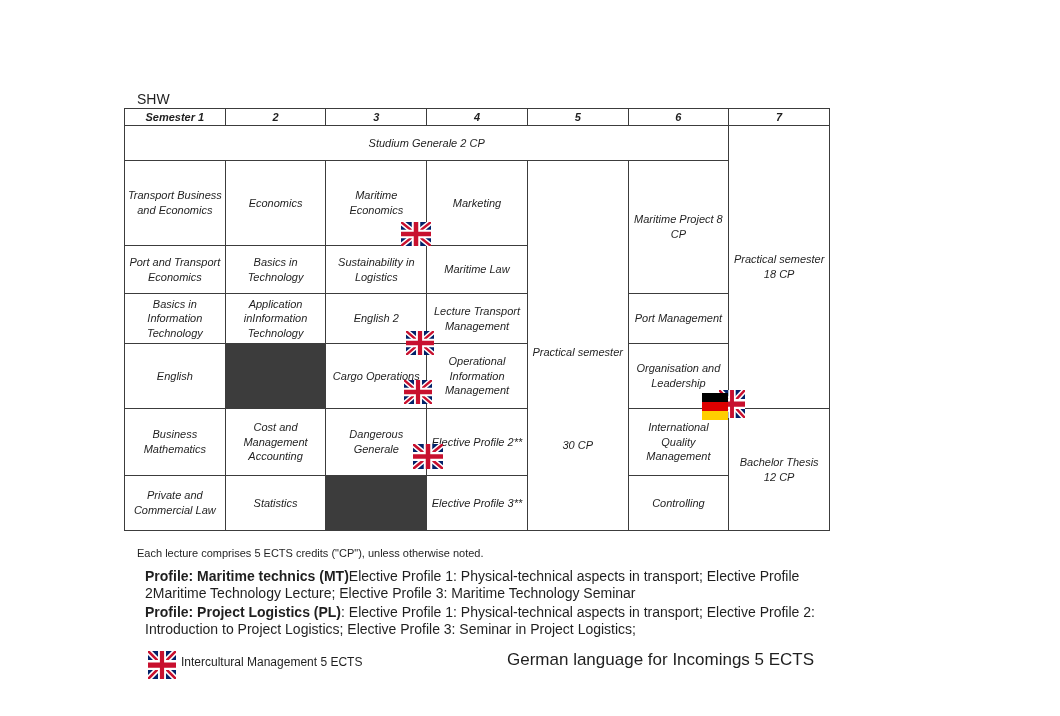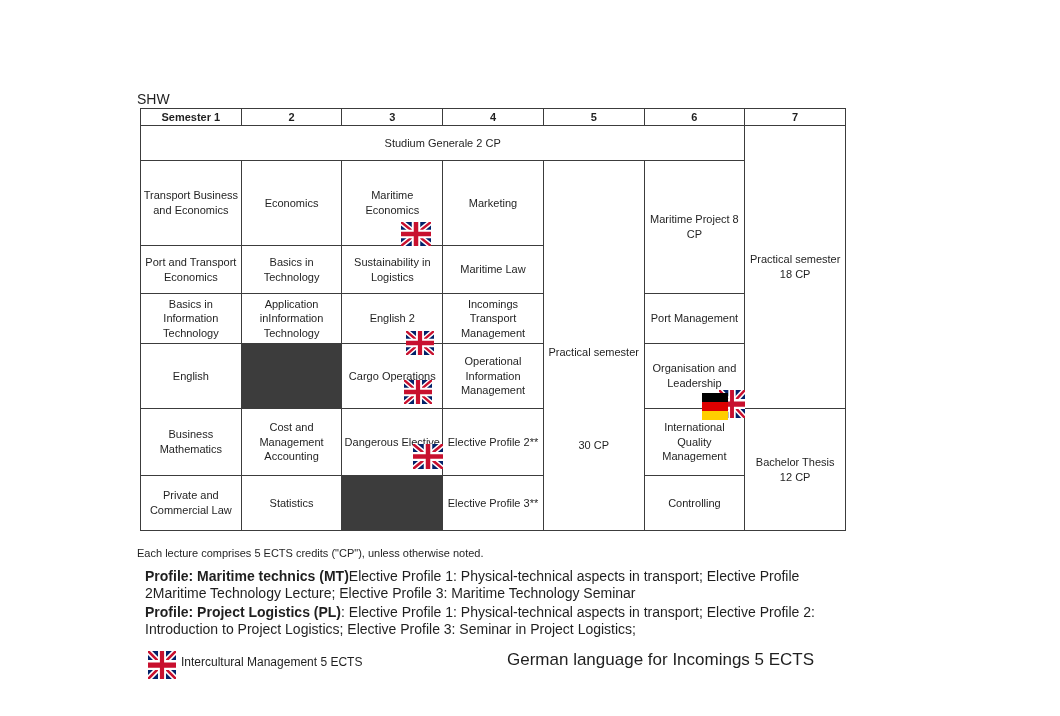--- a/index.html
+++ b/index.html
@@ -5,26 +5,27 @@
   html,body { margin:0; padding:0; background:#fff; }
   .page {
     position:relative; width:1060px; height:716px; background:#fff;
     font-family:"Liberation Sans", sans-serif; color:var(--text,#1f1f1f);
     overflow:hidden;
   }
   .shw { position:absolute; left:137px; top:91px; font-size:14px; }
 
   
   .curriculum {
-    position:absolute; left:140px; top:108px; width:706px; height:423px;
+    position:absolute; left:124px; top:108px; width:706px; height:423px;
     display:grid; box-sizing:border-box;
     grid-template-columns:repeat(7,1fr);
     grid-template-rows:16px 34px 84px 47px 49px 64px 66px 54px;
     gap:1px; background:var(--grid-line,#3c3c3c);
     border:1px solid var(--grid-line,#3c3c3c);
+    font-style:italic;
   }
   .cell {
     background:#fff; display:flex; flex-direction:column;
     align-items:center; justify-content:center; text-align:center;
     font-size:11px; line-height:1.32; padding:0 1px; overflow:hidden;
   }
   .hdr { font-weight:bold; }
   .rel { position:relative; display:block; }
   .rel .l1 { position:absolute; top:184px; left:0; right:0; text-align:center; }
   .rel .l2 { position:absolute; top:277px; left:0; right:0; text-align:center; }
@@ -89,29 +90,29 @@
     <div class="cell" style="grid-column:4; grid-row:3;">Marketing</div>
 
     <div class="cell" style="grid-column:1; grid-row:4;">Port and Transport Economics</div>
     <div class="cell" style="grid-column:2; grid-row:4;">Basics in Technology</div>
     <div class="cell" style="grid-column:3; grid-row:4;">Sustainability in Logistics</div>
     <div class="cell" style="grid-column:4; grid-row:4;">Maritime Law</div>
 
     <div class="cell" style="grid-column:1; grid-row:5;">Basics in Information Technology</div>
     <div class="cell" style="grid-column:2; grid-row:5;">Application inInformation Technology</div>
     <div class="cell" style="grid-column:3; grid-row:5;">English 2</div>
-    <div class="cell" style="grid-column:4; grid-row:5;">Incomings Transport Management</div>
+    <div class="cell" style="grid-column:4; grid-row:5;">Lecture Transport Management</div>
 
     <div class="cell" style="grid-column:1; grid-row:6;">English</div>
     <div class="cell" style="grid-column:3; grid-row:6;">Cargo Operations</div>
     <div class="cell" style="grid-column:4; grid-row:6;">Operational Information Management</div>
 
     <div class="cell" style="grid-column:1; grid-row:7;">Business Mathematics</div>
     <div class="cell" style="grid-column:2; grid-row:7;">Cost and Management Accounting</div>
-    <div class="cell" style="grid-column:3; grid-row:7;">Dangerous Elective</div>
+    <div class="cell" style="grid-column:3; grid-row:7;">Dangerous Generale</div>
     <div class="cell" style="grid-column:4; grid-row:7;">Elective Profile 2**</div>
 
     <div class="cell" style="grid-column:1; grid-row:8;">Private and Commercial Law</div>
     <div class="cell" style="grid-column:2; grid-row:8;">Statistics</div>
     <div class="cell" style="grid-column:4; grid-row:8;">Elective Profile 3**</div>
   </div>
 
   <svg class="flag" style="left:401px; top:222px; width:30px; height:24px; z-index:3;" viewBox="0 0 60 48" preserveAspectRatio="none">
     <rect width="60" height="48" style="fill:var(--uk-blue)"></rect>
     <path d="M0,0 60,48 M60,0 0,48" style="stroke:var(--flag-white)" stroke-width="11"></path>

